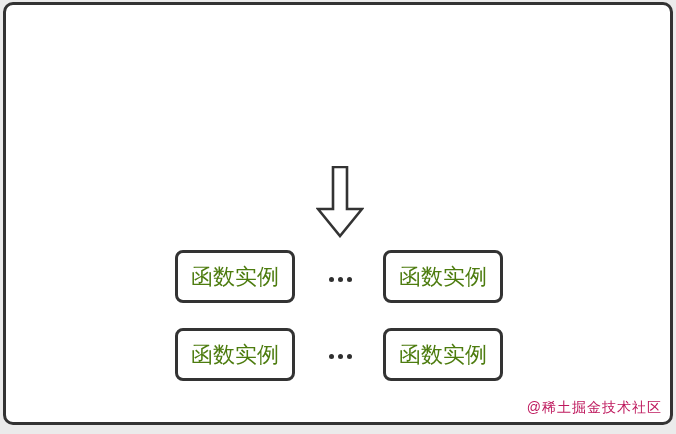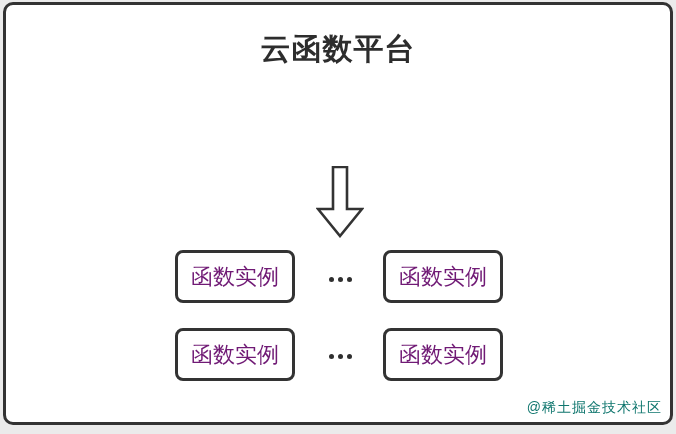--- a/index.html
+++ b/index.html
@@ -70,21 +70,21 @@
     width: 120px;
     height: 53px;
     box-sizing: border-box;
     border: 3px solid #333333;
     border-radius: 8px;
     background: #ffffff;
     display: flex;
     align-items: center;
     justify-content: center;
     font-size: 22px;
-    color: #701a75;
+    color: #4d7c0f;
   }
   .box-r1-l { left: 169px; top: 245px; }
   .box-r1-r { left: 377px; top: 245px; }
   .box-r2-l { left: 169px; top: 323px; }
   .box-r2-r { left: 377px; top: 323px; }
   .dots {
     position: absolute;
     width: 46px;
     display: flex;
     justify-content: center;
@@ -96,30 +96,29 @@
     width: 5px;
     height: 5px;
     border-radius: 50%;
     background: #2f2f2f;
   }
   .watermark {
     position: absolute;
     right: 8px;
     bottom: 5px;
     font-size: 14px;
-    color: #0f766e;
+    color: #be185d;
     letter-spacing: 1px;
   }
 </style>
 </head>
 <body>
 
 <div class="card">
 
-  <div class="title">云函数平台</div>
 
 
   <svg class="arrow" viewBox="0 0 48 72">
     <path d="M17 1 L31 1 L31 43 L46 43 L24 70 L2 43 L17 43 Z" fill="#ffffff" stroke="#333333" stroke-width="2.6" stroke-linejoin="miter"></path>
   </svg>
 
   <div class="instance-box box-r1-l">
     <span>函数实例</span>
   </div>
 

